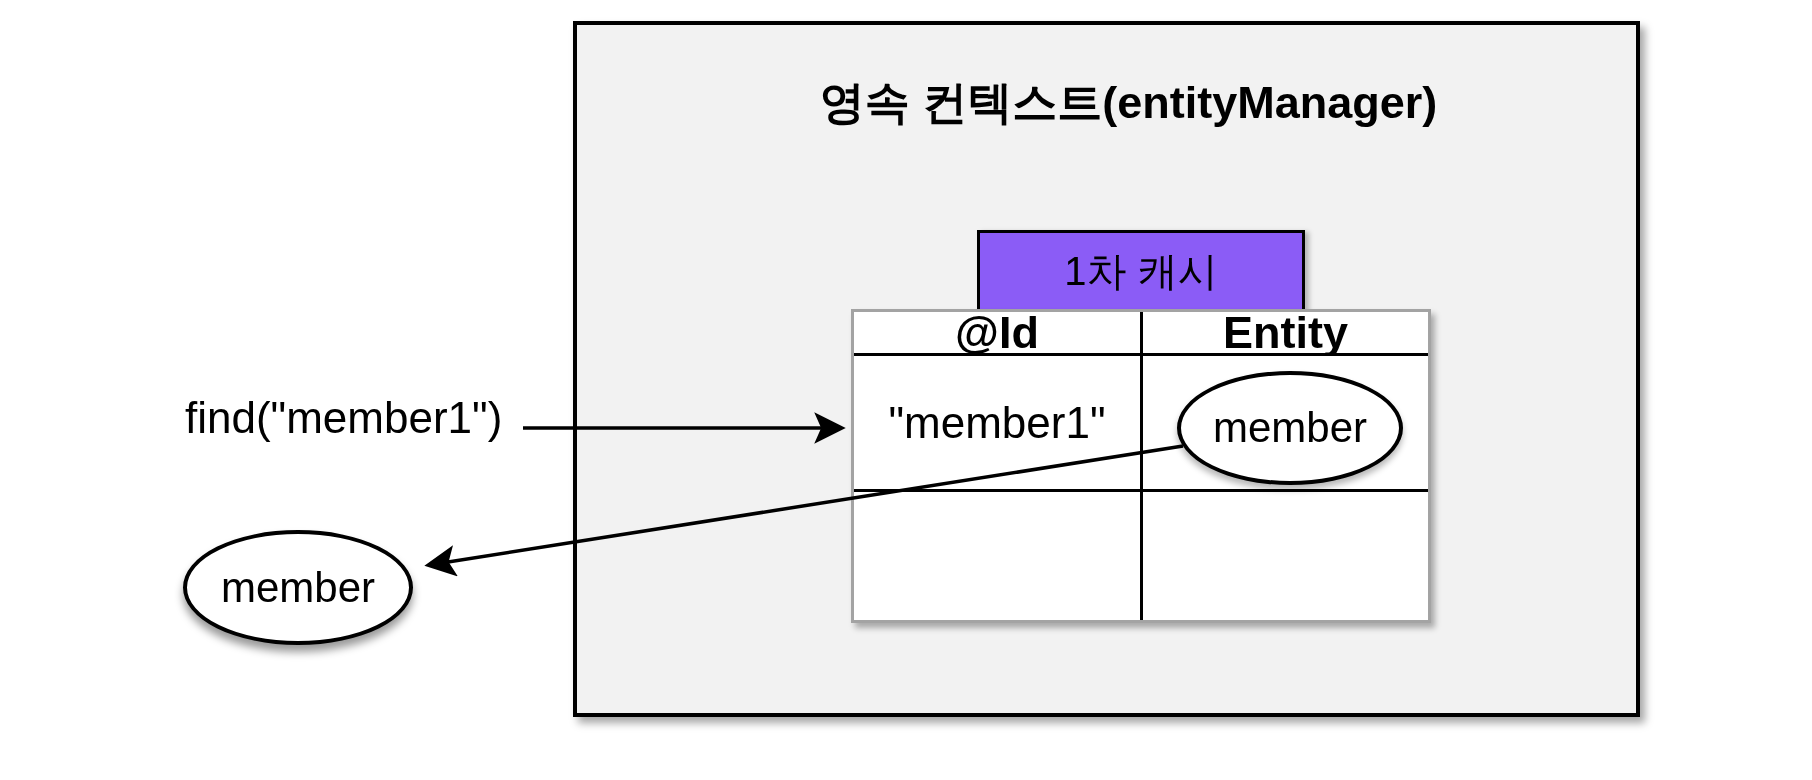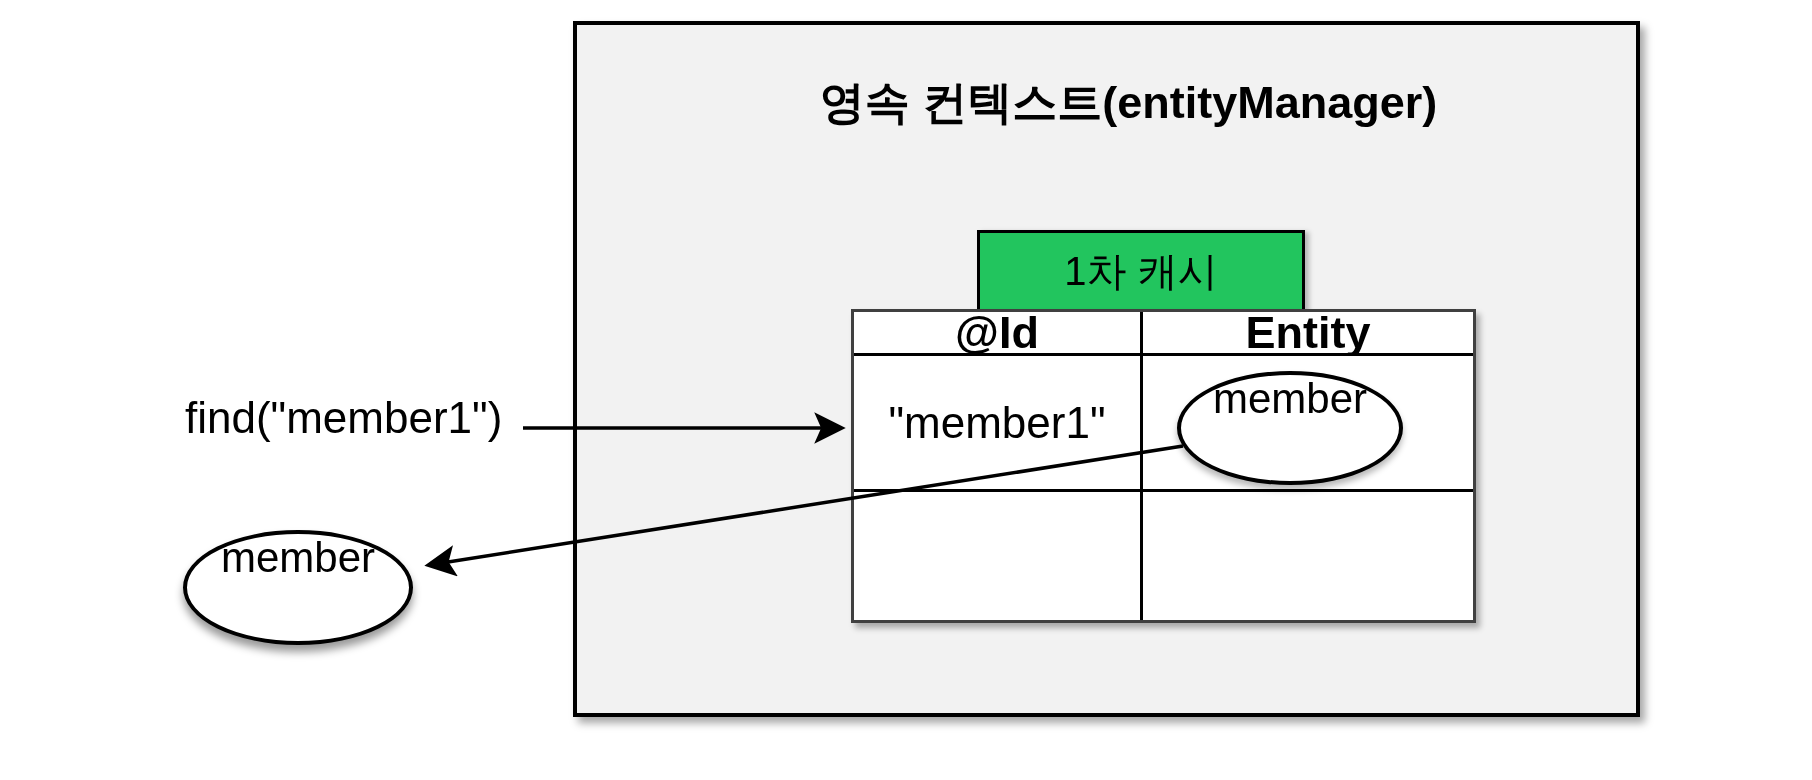--- a/index.html
+++ b/index.html
@@ -28,35 +28,35 @@
     text-align: center;
     font-size: 45px;
     font-weight: bold;
     line-height: 1;
     padding-left: 22px;
   }
   .cache-box {
     position: absolute;
     left: 977px; top: 230px;
     width: 328px; height: 82px;
-    background: #22c55e;
+    background: #8b5cf6;
     border: 3px solid #000000;
     box-sizing: border-box;
     display: flex;
     align-items: center;
     justify-content: center;
     font-size: 40px;
     box-shadow: 4px 2px 5px rgba(0,0,0,0.25);
   }
   .cache-table {
     position: absolute;
     left: 851px; top: 309px;
-    width: 625px; height: 314px;
+    width: 580px; height: 314px;
     background: #1d4ed8;
-    border: 3px solid #404040;
+    border: 3px solid #a3a3a3;
     box-sizing: border-box;
     display: grid;
     grid-template-columns: 289px 1fr;
     grid-template-rows: 44px 136px 1fr;
     box-shadow: 4px 5px 6px rgba(0,0,0,0.3);
   }
   .cache-table .cell {
     background: #ffffff;
     display: flex;
     align-items: center;
@@ -68,21 +68,21 @@
   .cache-table .cell.lastrow { border-bottom: none; }
   .cache-table .header { font-weight: bold; font-size: 45px; }
   .cache-table .idval { font-size: 44px; }
   .ellipse {
     position: absolute;
     background: #ffffff;
     border: 4px solid #000000;
     border-radius: 50%;
     box-sizing: border-box;
     display: flex;
-    align-items: flex-start;
+    align-items: center;
     justify-content: center;
     font-size: 42px;
   }
   .table-ellipse {
     left: 1177px; top: 371px;
     width: 226px; height: 114px;
     box-shadow: 0 5px 6px rgba(0,0,0,0.28);
   }
   .result-ellipse {
     left: 183px; top: 530px;

